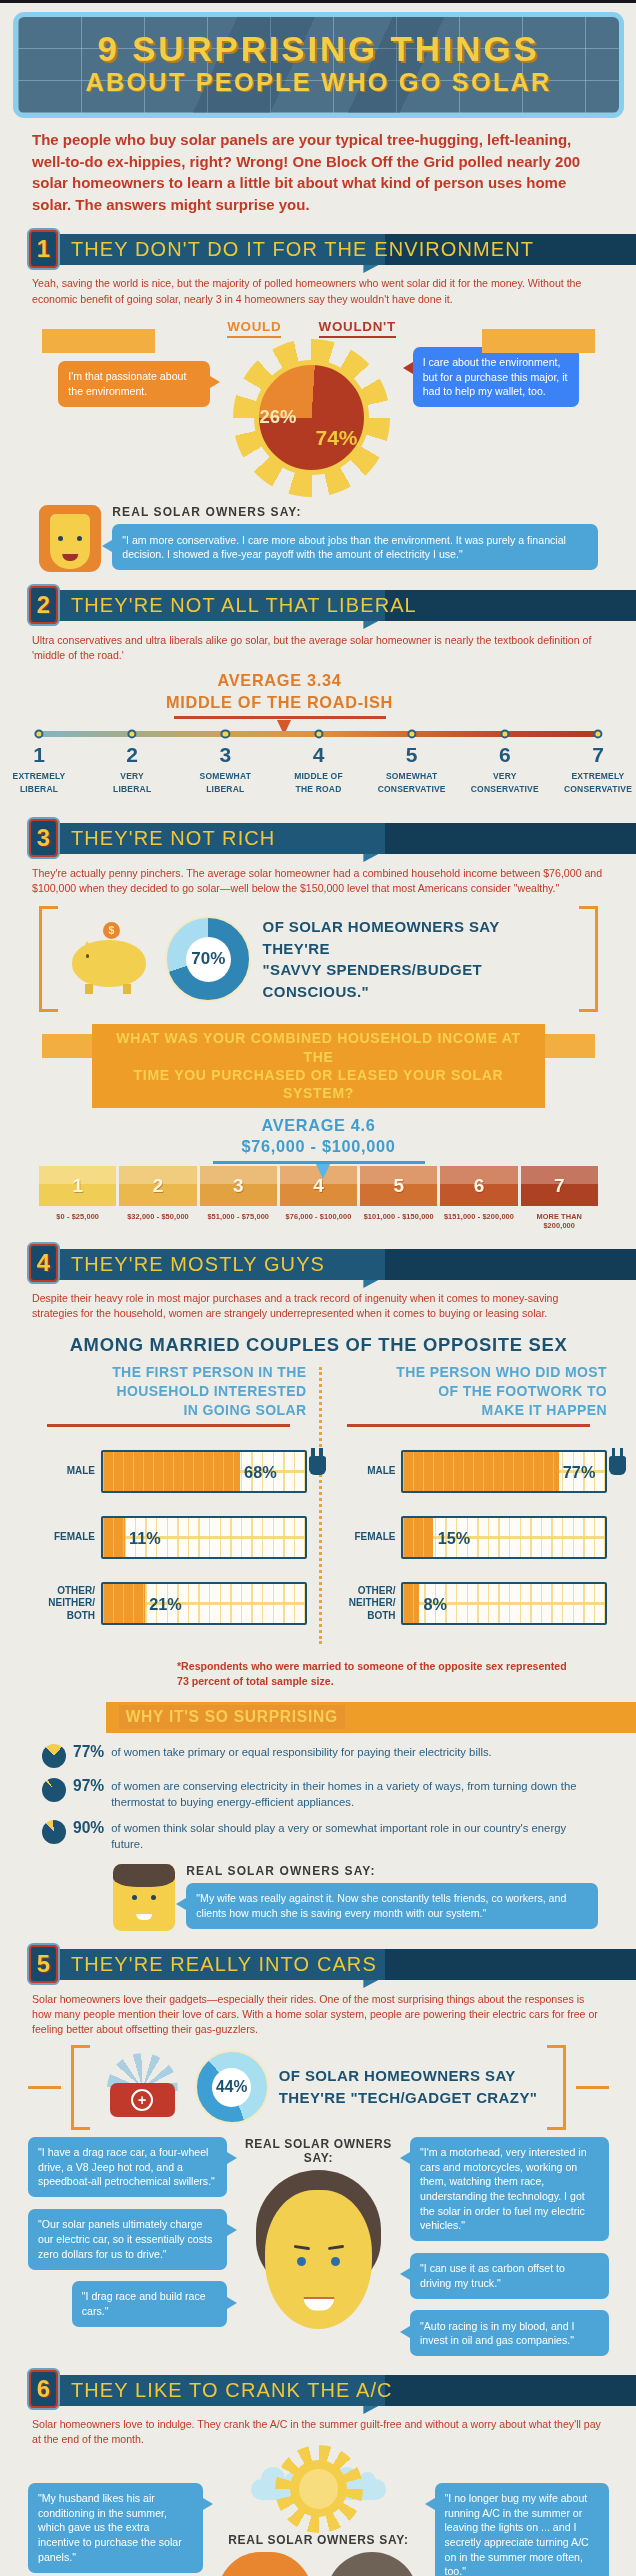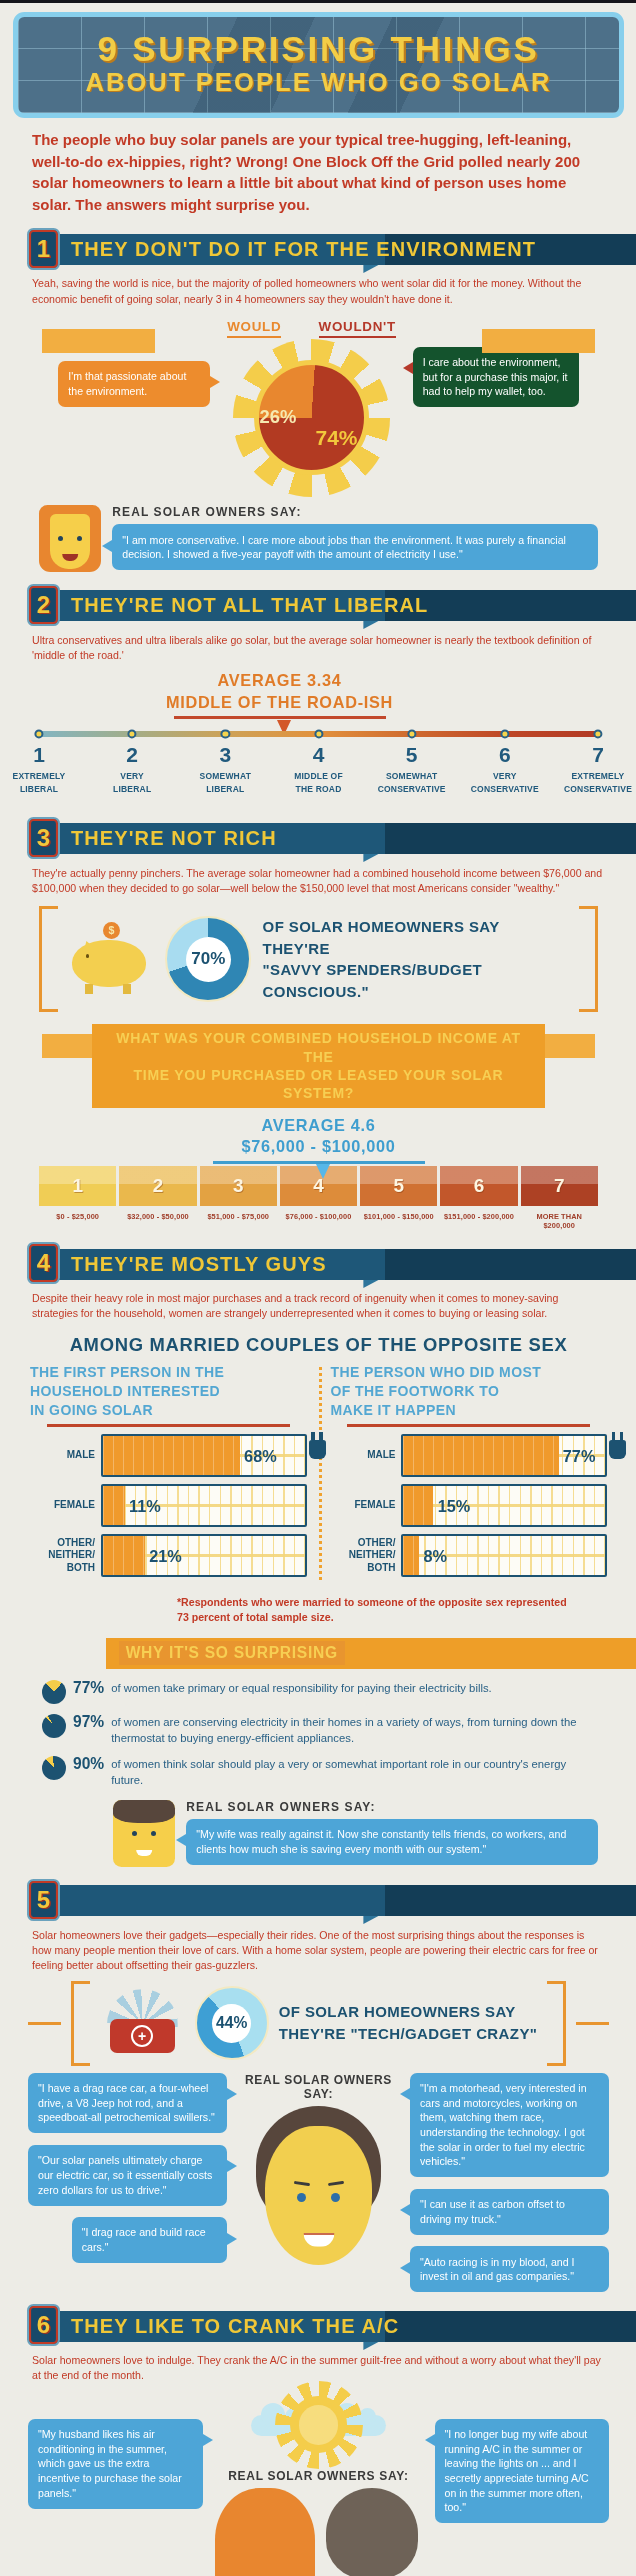--- a/index.html
+++ b/index.html
@@ -21,21 +21,21 @@
 
   .intro { color:#c23a26; font-size:15px; line-height:1.45; margin:11.3px 32px 5.7px; font-weight:700; }
   p.body { color:#c23a26; font-size:10.6px; line-height:1.45; margin:7px 32px; }
 
   
   .sech { position:relative; margin:18.4px 0 11.3px 51px; height:31px;
           background:linear-gradient(90deg,#1e5778 0 57%, #133d56 57% 100%);
           display:flex; align-items:center; padding-left:20px; }
   .sech::after { content:""; position:absolute; left:56%; top:100%; border-style:solid; border-color:transparent;
                  border-width:0 0 8.5px 15.6px; border-left-color:#2e759b; transform:translateX(-15.6px); }
-  .sech h2 { margin:0; color:#f0c737; font-size:20px; letter-spacing:1.1px; font-weight:700;text-align:right; }
+  .sech h2 { margin:0; color:#f0c737; font-size:20px; letter-spacing:1.1px; font-weight:400;text-align:right; }
   .badge { position:absolute; left:-24px; top:-6.4px; width:33px; height:42px; background:#17496a;
            border:2.1px solid #6ba2bd; border-radius:6.4px; box-shadow:inset 0 0 0 2.1px #c23a26;
            display:flex; align-items:center; justify-content:center;
            color:#f2c83c; font-size:24px; font-weight:700; text-shadow:1.4px 1.4px 0 #a0351f; }
 
   
   .ribbon-wrap { position:relative; margin:11.3px 0 7px; height:auto; text-align:center; }
   .ribbon { position:relative; display:inline-block; background:#ee9e28; padding:5.7px 15.6px; color:#f7cf53;
             font-weight:700; font-size:14px; letter-spacing:0.7px; line-height:1.3; z-index:2; max-width:453px; }
   .ribbon-wrap .wing { position:absolute; top:10px; height:24px; background:#f2ae41; width:113px; z-index:1; }
@@ -51,21 +51,21 @@
   .wl.would { color:#e9892e; } .wl.wouldnt { color:#b5392a; }
   .sun { width:152px; height:152px; margin:0 auto; position:relative; }
   .sun .rays { position:absolute; inset:-2.8px; border-radius:50%;
                background:repeating-conic-gradient(#f4cd4a 0 17deg, transparent 17deg 30deg); }
   .sun .pie { position:absolute; inset:18.4px; border-radius:50%; border:5px solid #f4cd4a;
               background:conic-gradient(from 270deg, #e8872f 0 var(--p), #b23a22 0); }
   .pv26 { position:absolute; left:24px; top:64px; color:#f6e9b0; font-weight:700; font-size:18.4px; z-index:3; }
   .pv74 { position:absolute; right:30px; top:84px; color:#f2c83c; font-weight:700; font-size:21px; z-index:3; }
   .bub { position:relative; background:#4da5d7; color:#fff; border-radius:7px; padding:8.5px 10px;
          font-size:10.6px; line-height:1.38; }
-  .bub.or { background:#ed8c2d; } .bub.dr { background:#14532d; }
+  .bub.or { background:#ed8c2d; } .bub.dr { background:#3b82f6; }
   .bub.tr::after { content:""; position:absolute; left:100%; top:15.6px; border:6.4px solid transparent; border-left:10.6px solid #4da5d7; }
   .bub.or.tr::after { border-left-color:#ed8c2d; }
   .bub.tl::before { content:""; position:absolute; right:100%; top:15.6px; border:6.4px solid transparent; border-right:10.6px solid #4da5d7; }
   .bub.dr.tl::before { border-right-color:#b5392a; }
 
   .say { color:#3a3a3a; font-weight:700; font-size:12px; letter-spacing:1.1px; margin:0 0 5px; }
   .sayrow { display:flex; align-items:flex-start; gap:11.3px; margin:11.3px 39px 0; }
 
   
   .av { width:62px; height:67px; position:relative; flex:none; }
@@ -135,23 +135,23 @@
   .ib1{background-color:#f0cd55;} .ib2{background-color:#eab84c;} .ib3{background-color:#e3a242;}
   .ib4{background-color:#dd8c3a;} .ib5{background-color:#d07132;} .ib6{background-color:#c2572b;} .ib7{background-color:#ad4124;}
   .iranges { display:flex; gap:2.8px; margin:5.7px 39px 0; }
   .irange { flex:1; text-align:center; color:#a03e2a; font-weight:700; font-size:7.4px; letter-spacing:0.1px; }
 
   
   .subt { text-align:center; color:#1c5271; font-weight:700; font-size:18.4px; letter-spacing:0.7px; margin:12.7px 0 7px; }
   .gcols { display:flex; margin:0 30px; position:relative; gap:24px; }
   .gdivider { position:absolute; left:50%; top:4.2px; bottom:4.2px; border-left:3.5px dotted #f0a22e; }
   .gcol { flex:1; }
-  .gcol h4 { color:#53a7d2; text-align:left; font-size:14px; line-height:1.35; font-weight:700; margin:0 0 4.2px; letter-spacing:0.4px; }
+  .gcol h4 { color:#53a7d2; text-align:right; font-size:14px; line-height:1.35; font-weight:700; margin:0 0 4.2px; letter-spacing:0.4px; }
   .grule { width:88%; margin:0 auto 2.8px; border-top:3.5px solid #c0452a; }
-  .grow { display:flex; align-items:center; margin:7px 0; }
+  .grow { display:flex; align-items:center; margin:23px 0; }
   .glabel { width:65px; text-align:right; color:#1c5271; font-weight:700; font-size:10px; line-height:1.25; margin-right:5.7px; }
   .battery { position:relative; flex:1; height:43px; border:2.1px solid #1c5271; border-radius:2.1px;
              background:
                linear-gradient(180deg, transparent 0 46%, rgba(243,213,122,.9) 46% 54%, transparent 54%),
                repeating-linear-gradient(90deg, rgba(243,213,122,.8) 0 1.4px, transparent 1.4px 10.6px), #fdfcf6; }
   .bfill { position:absolute; left:0; top:0; bottom:0;
            background:repeating-linear-gradient(90deg, rgba(255,255,255,.28) 0 1.4px, transparent 1.4px 10px), #f09a2c; }
   .bpct { position:absolute; top:50%; transform:translateY(-50%); color:#1c5271; font-weight:700; font-size:16.3px; margin-left:4.2px; }
   .plug { position:absolute; right:-21px; top:2.8px; width:17px; height:28px; }
   .plug .prong { position:absolute; top:-7px; width:3.5px; height:8.5px; background:#1c5271; }
@@ -468,20 +468,21 @@
       <div class="mouth" style="background:#fff;height:5.7px"></div>
     </div>
     <div style="flex:1">
       <div class="say">REAL SOLAR OWNERS SAY:</div>
       <div class="bub tl">"My wife was really against it. Now she constantly tells friends, co workers, and clients how much she is saving every month with our system."</div>
     </div>
   </div>
 
   <div class="sech">
     <div class="badge">5</div>
+    <h2>THEY'RE REALLY INTO CARS</h2>
   </div>
   <p class="body">Solar homeowners love their gadgets—especially their rides. One of the most surprising things about the responses is how many people mention their love of cars. With a home solar system, people are powering their electric cars for free or feeling better about offsetting their gas-guzzlers.</p>
 
   <div class="statrow2">
     <div class="hline"></div>
     <div class="bracket l" style="height:85px"></div>
     <div class="batt-ic">
       <div class="glow"></div>
       <div class="cell"></div>
     </div>

